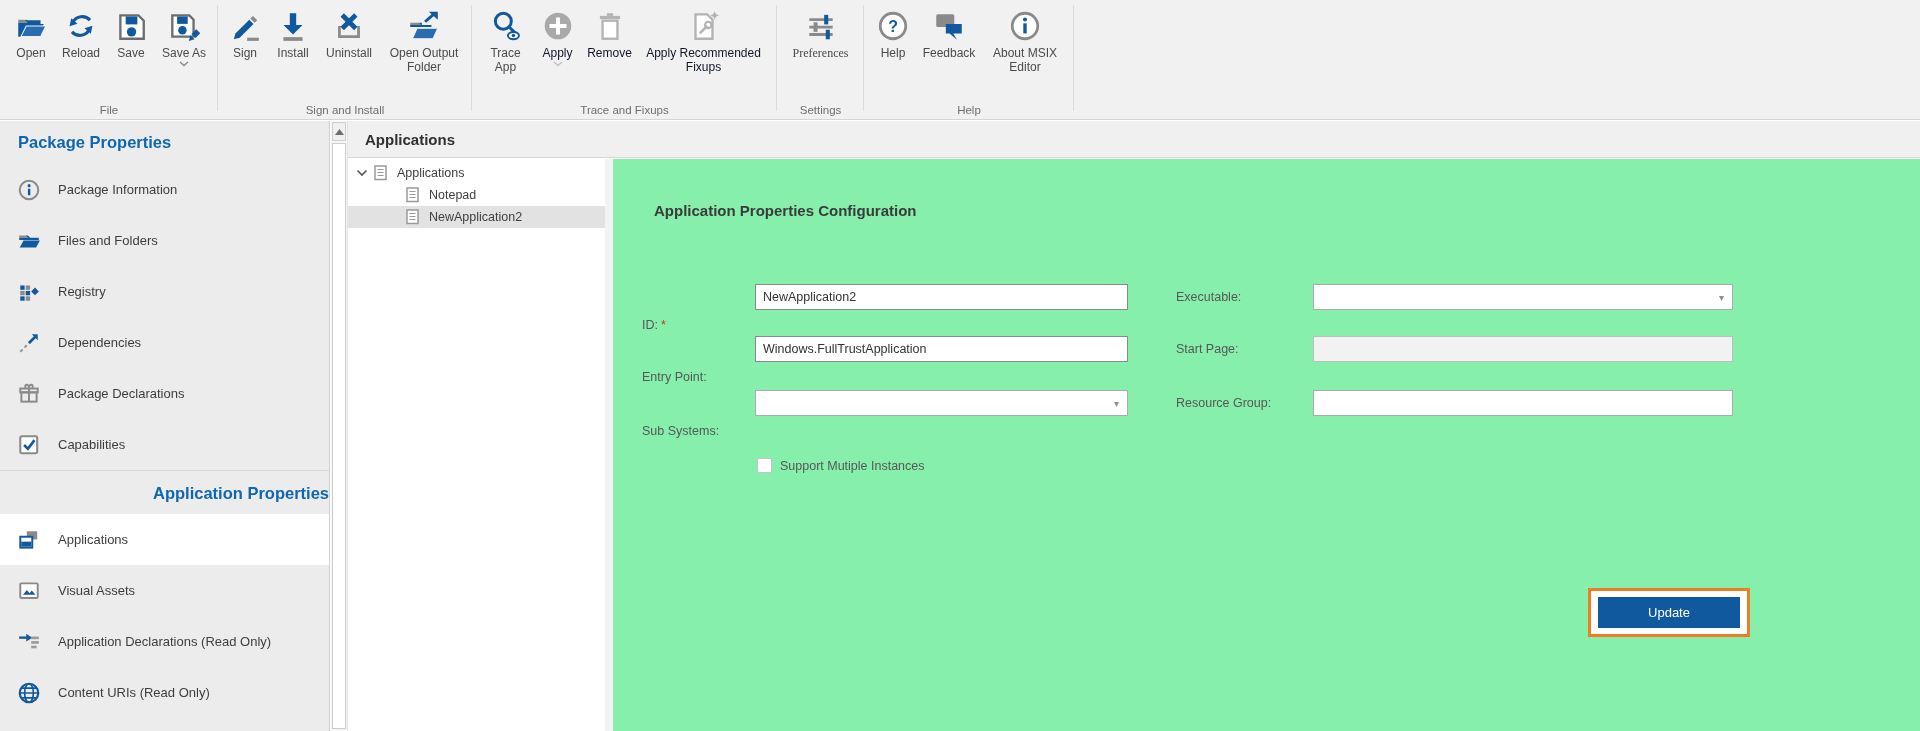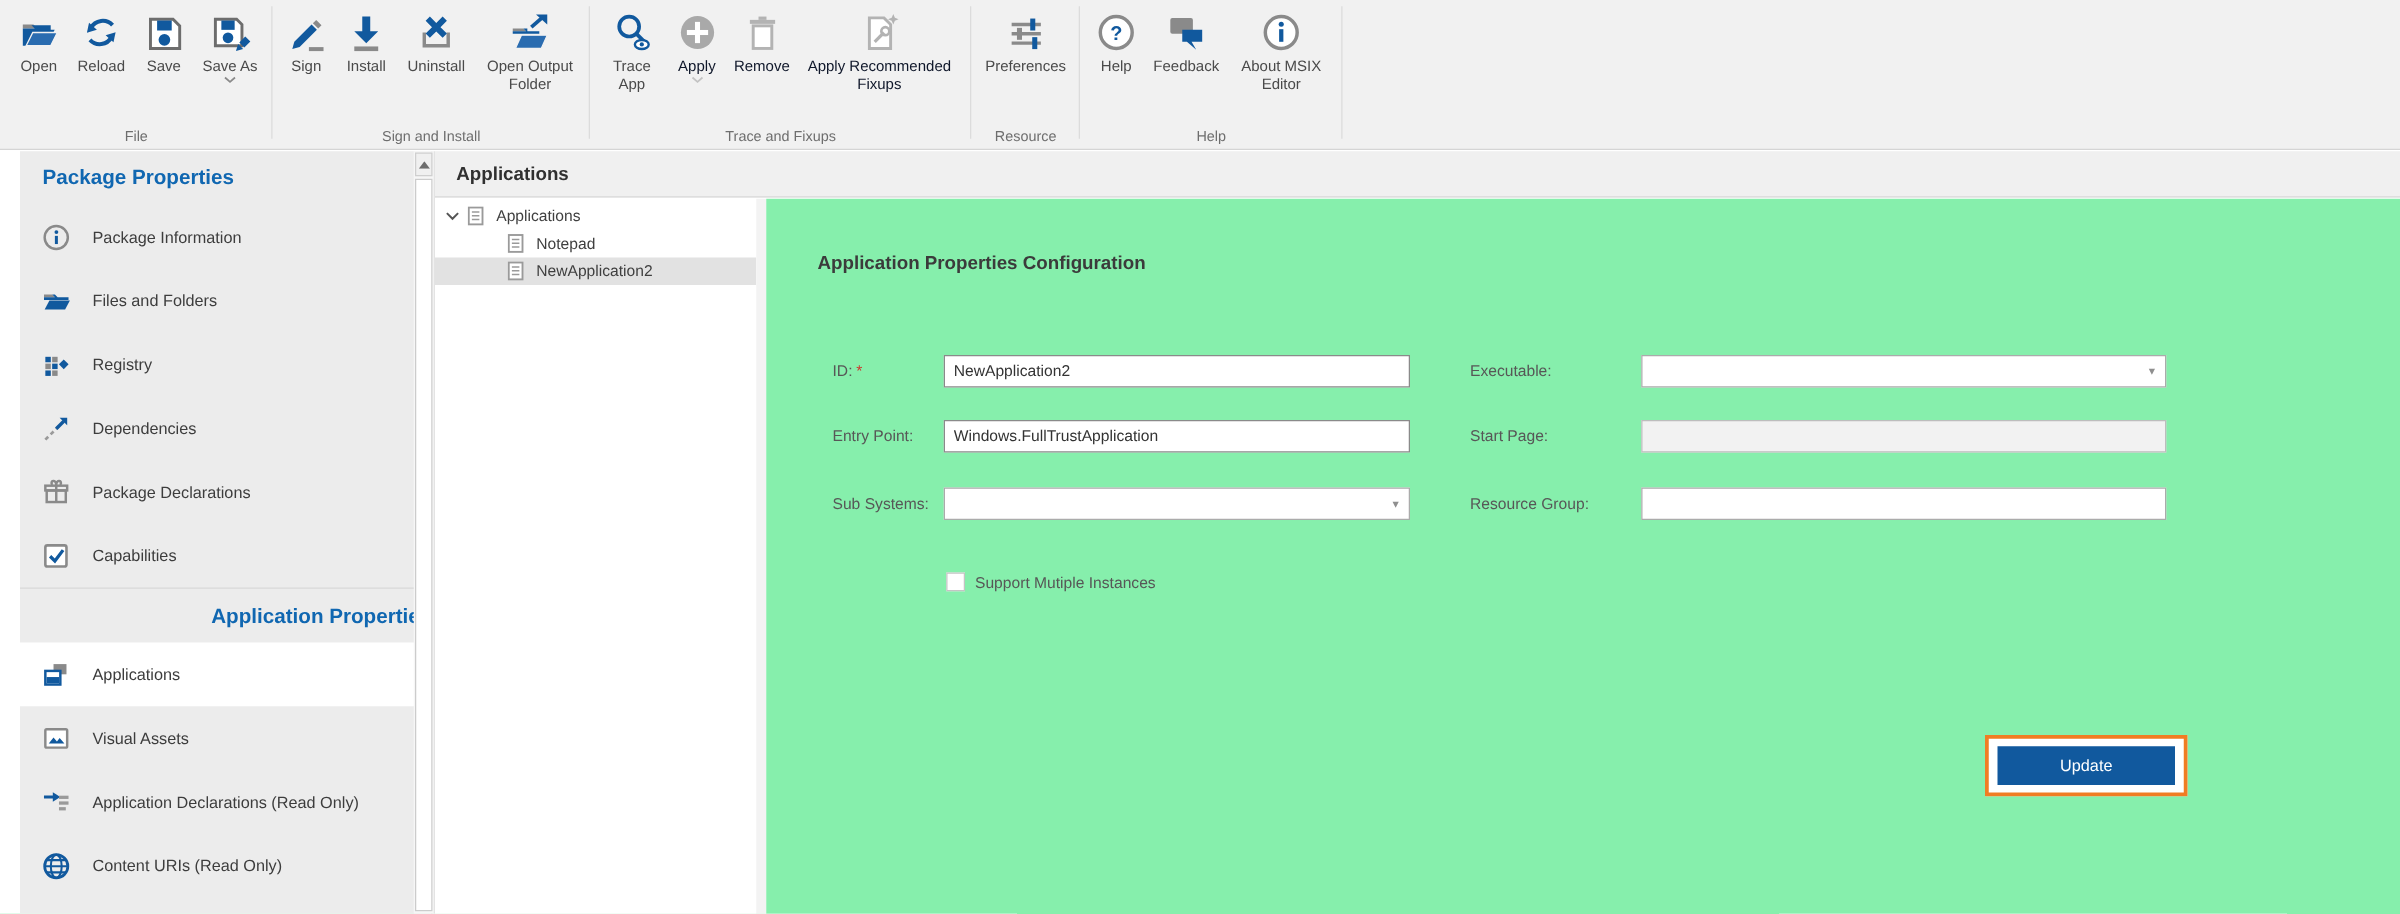--- a/index.html
+++ b/index.html
@@ -13,24 +13,24 @@
   .rgroup::after { content:''; position:absolute; right:0; top:5px; bottom:8px; width:1px; background:#dcdcdc; }
   .rgroup-label { position:absolute; bottom:3px; left:0; right:0; text-align:center;
                   font-size:11.5px; color:#6e6e6e; }
   .rbtns { display:flex; justify-content:center; width:100%; padding-top:3px; }
   .rbtn { display:flex; flex-direction:column; align-items:center; width:50px; padding-top:3px; cursor:default; }
   .rbtn .ricon { height:40px; display:flex; align-items:center; justify-content:center; }
   .rbtn .rlabel { font-size:12px; color:#4a4a4a; text-align:center; line-height:1.18; }
   .rbtn.disabled .rlabel { color:#0f172a; }
   .rbtn .rchev { margin-top:1px; line-height:0; }
   .w56 { width:56px; } .w62 { width:62px; } .w88 { width:88px; } .w54 { width:54px; }
-  .w134 { width:134px; } .w80 { width:80px; } .w66 { width:66px; } .w86 { width:86px;justify-content:center; } .w46 { width:46px; }
+  .w134 { width:134px; } .w80 { width:80px;font-family:Liberation Serif, serif; } .w66 { width:66px; } .w86 { width:86px;justify-content:center; } .w46 { width:46px; }
 
   
-  .sidebar { position:absolute; top:121px; left:16px; width:330px; bottom:0;
+  .sidebar { position:absolute; top:121px; left:0; width:330px; bottom:0;
              background:#ececec; border-right:1px solid #cfcfcf; }
   .sb-heading { padding:12px 0 12px 18px; font-size:16.5px; font-weight:bold; color:#1067b1; }
   .sb-heading.second { padding:13px 0 11px 18px;text-align:right; }
   .sb-item { height:51px; display:flex; align-items:center; padding-left:16px; cursor:default; }
   .sb-item.selected { background:#ffffff; }
   .sb-icon { width:26px; height:22px; margin-right:16px; display:flex; align-items:center; justify-content:center; }
   .sb-label { font-size:13px; color:#3d3d3d; }
   .sb-sep { height:1px; background:#d8d8d8; margin:0; }
 
   
@@ -61,21 +61,21 @@
   .f-label { position:absolute; font-size:12.5px; color:#575757; }
   .req { color:#d0342c; margin-left:3px; }
   .f-input { position:absolute; height:26px; border:1px solid #8a8a8a; background:#fff;
              font-family:"Liberation Sans", sans-serif; font-size:12.5px; color:#333; padding:0 7px; outline:none; }
   .f-combo { position:absolute; height:26px; border:1px solid #ababab; background:#fff; display:flex;
              align-items:center; justify-content:flex-end; padding-right:8px; cursor:default; }
   .combo-arrow { font-size:10px; color:#8f8f8f; }
   .f-input.disabled { background:#f2f2f2; border-color:#bdbdbd; }
   .w373 { width:373px; } .w420 { width:420px; }
   .col-l { left:142px; } .col-r { left:700px; }
-  .lbl-l { left:53px; } .lbl-r { left:563px; }
+  .lbl-l { left:29px;margin-top:28px; } .lbl-r { left:563px; }
   .row1 { top:125px; } .row2 { top:177px; } .row3 { top:231px; }
   .row1l { top:131px; } .row2l { top:183px; } .row3l { top:237px; }
 
   .checkbox-row { position:absolute; left:144px; top:299px; display:flex; align-items:center; }
   .checkbox-box { width:15px; height:15px; border:1px solid #c4c4c4; background:#fff; margin-right:8px; }
   .checkbox-label { font-size:12.5px; color:#575757; }
 
   .update-highlight { position:absolute; left:975px; top:429px; width:162px; height:49px;
                       border:3px solid #f07d23; background:#fff; }
   .update-btn { position:absolute; left:985px; top:438px; width:142px; height:31px; background:#11599e;
@@ -252,21 +252,21 @@
                 <path d="M5 10h22M5 17h22M5 24h22"></path>
               </g>
               <rect x="19" y="5.5" width="3.8" height="9" fill="#11599e"></rect>
               <rect x="9" y="12.5" width="3.8" height="9" fill="#8a8a8a"></rect>
               <rect x="20.5" y="19.5" width="3.8" height="9" fill="#11599e"></rect>
             </svg>
         </span>
         <span class="rlabel">Preferences</span>
       </div>
     </div>
-    <div class="rgroup-label">Resource</div>
+    <div class="rgroup-label">Settings</div>
   </div>
 
   <div class="rgroup" style="width:210px;">
     <div class="rbtns">
       <div class="rbtn w46">
         <span class="ricon">
           <svg width="34" height="34" viewBox="0 0 32 32">
               <circle cx="16" cy="16" r="12" fill="#fff" stroke="#8a8a8a" stroke-width="2.6"></circle>
               <text x="16" y="21.5" font-size="15" font-weight="bold" fill="#11599e" text-anchor="middle" font-family="Liberation Sans, sans-serif">?</text>
             </svg>

